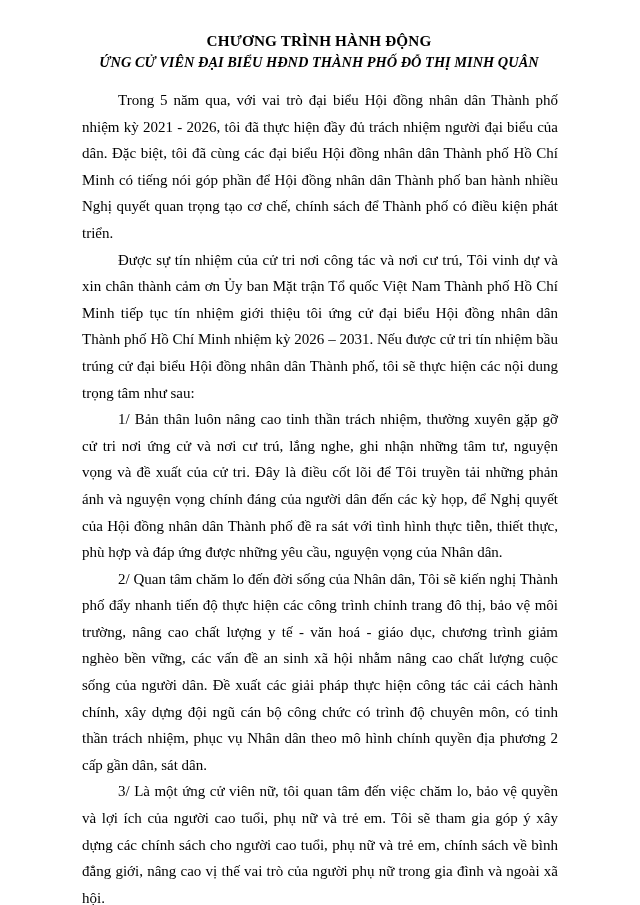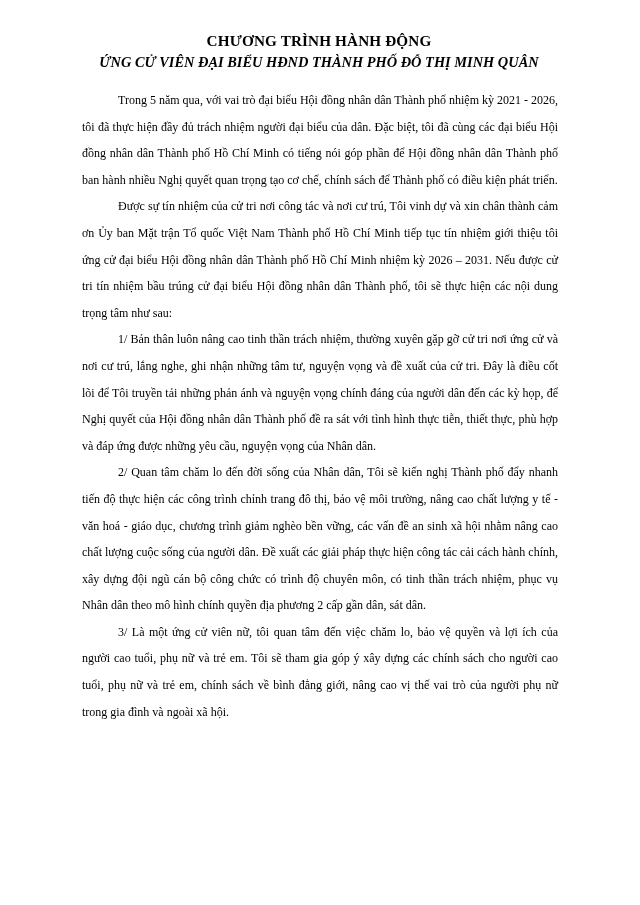--- a/index.html
+++ b/index.html
@@ -43,21 +43,21 @@
     letter-spacing: 0px;
     font-style: italic;
   }
   .body-text {
     width: 476px;
   }
   .para {
     margin: 0 0 0 0;
     text-align: justify;
     text-justify: inter-word;
-    font-size: 12px;
+    font-size: 15px;
     line-height: 26.6px;
     text-indent: 36px;
     hyphens: none;
   }
   .para + .para {
     margin-top: 0px;
   }
 </style>
 </head>
 <body>

